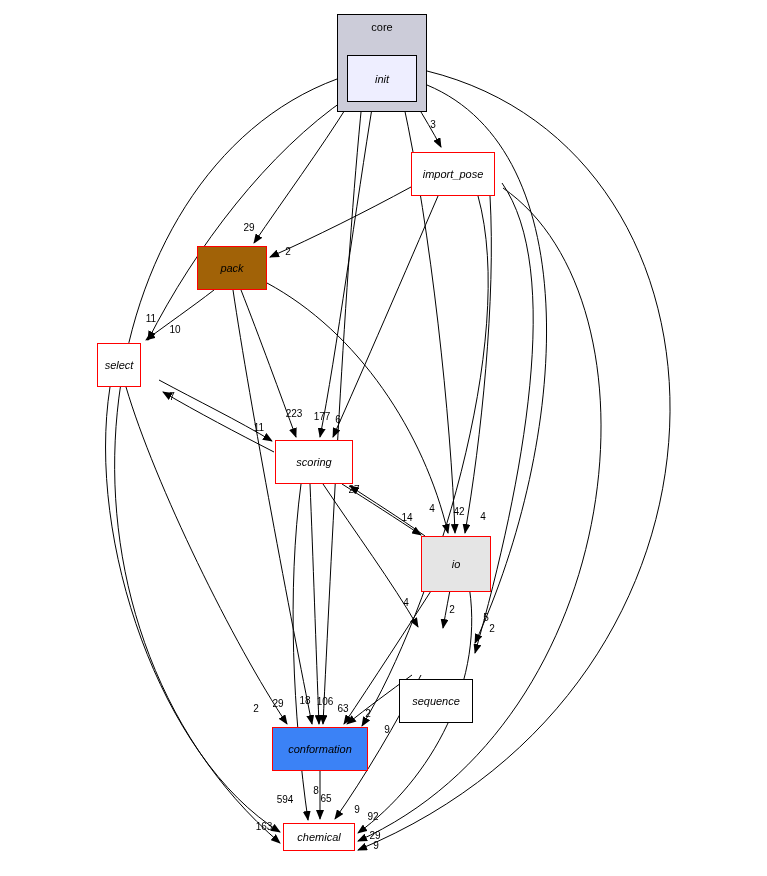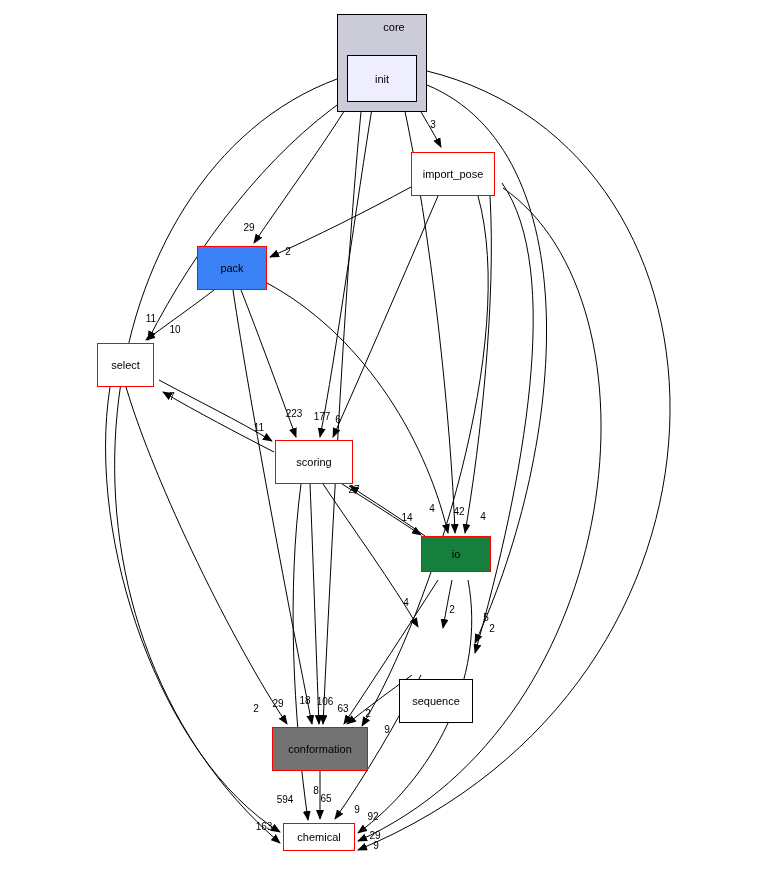--- a/index.html
+++ b/index.html
@@ -1,24 +1,24 @@
 <!DOCTYPE html>
 <html><head>
 <meta charset="utf-8">
 <style>
   html,body{margin:0;padding:0;background:#ffffff;font-family:"Liberation Sans",sans-serif;}
   #canvas{position:relative;width:767px;height:876px;background:#ffffff;overflow:hidden;}
   #edge-layer{position:absolute;left:0;top:0;width:767px;height:876px;}
   #node-layer{position:absolute;left:0;top:0;width:767px;height:876px;pointer-events:none;}
   .cluster{position:absolute;box-sizing:border-box;border:1px solid #000;}
   .cluster-label{position:absolute;left:0;top:6px;width:100%;text-align:center;
-                 font-size:11px;color:#000;padding-left:12px;}
+                 font-size:11px;color:#000;}
   .node{position:absolute;box-sizing:border-box;display:flex;align-items:center;
         justify-content:center;background:#ffffff;border:1px solid #ff0000;
-        font-size:11px;color:#000;cursor:pointer;pointer-events:auto;}
+        font-size:11px;color:#000;cursor:pointer;pointer-events:auto;font-style:italic;}
   .edge{fill:none;stroke:#000000;stroke-width:1;}
   .edge-label{font-size:10px;fill:#000000;text-anchor:middle;}
 </style>
 </head>
 <body>
 
 <div id="canvas">
   <svg id="edge-layer" width="767" height="876" viewBox="0 0 767 876" xmlns="http://www.w3.org/2000/svg">
     <defs>
       <marker id="arrow" markerUnits="userSpaceOnUse" markerWidth="10" markerHeight="8" refX="9" refY="4" orient="auto">
@@ -93,21 +93,21 @@
       <text x="375" y="839" class="edge-label">29</text>
       <path d="M427,71 C756,152 768,680 358,850" class="edge" marker-end="url(#arrow)"></path>
       <text x="376" y="849" class="edge-label">9</text>
     </svg>
   <div id="node-layer">
       <div class="cluster" style="left: 337px; top: 14px; width: 90px; height: 98px; background: rgb(204, 204, 217);">
         <div class="cluster-label">core</div>
       </div>
       <div class="node" style="left: 347px; top: 55px; width: 70px; height: 47px; border-color: rgb(0, 0, 0); background: rgb(238, 238, 255);">init</div>
       <div class="node" style="left: 411px; top: 152px; width: 84px; height: 44px; border-color: rgb(255, 0, 0); background: rgb(255, 255, 255);">import_pose</div>
-      <div class="node" style="left: 197px; top: 246px; width: 70px; height: 44px; border-color: rgb(255, 0, 0); background: #3b82f6; text-align: right;">pack</div>
-      <div class="node" style="left: 97px; top: 343px; width: 57px; height: 44px; border-color: rgb(255, 0, 0); background: rgb(255, 255, 255);">select</div>
+      <div class="node" style="left: 197px; top: 246px; width: 70px; height: 44px; border-color: rgb(255, 0, 0); background: #a16207; text-align: right;">pack</div>
+      <div class="node" style="left: 97px; top: 343px; width: 44px; height: 44px; border-color: rgb(255, 0, 0); background: rgb(255, 255, 255);">select</div>
       <div class="node" style="left: 275px; top: 440px; width: 78px; height: 44px; border-color: rgb(255, 0, 0); background: rgb(255, 255, 255);">scoring</div>
-      <div class="node" style="left: 421px; top: 536px; width: 70px; height: 36px; border-color: rgb(255, 0, 0); background: #15803d;">io</div>
+      <div class="node" style="left: 421px; top: 536px; width: 70px; height: 56px; border-color: rgb(255, 0, 0); background: #e5e5e5;">io</div>
       <div class="node" style="left: 399px; top: 631px; width: 74px; height: 44px; border-color: rgb(0, 0, 0); background: rgb(255, 255, 255); margin-top: 48px;">sequence</div>
-      <div class="node" style="left: 272px; top: 727px; width: 96px; height: 44px; border-color: rgb(255, 0, 0); background: #737373;">conformation</div>
+      <div class="node" style="left: 272px; top: 727px; width: 96px; height: 44px; border-color: rgb(255, 0, 0); background: #3b82f6;">conformation</div>
       <div class="node" style="left: 283px; top: 823px; width: 72px; height: 28px; border-color: rgb(255, 0, 0); background: rgb(255, 255, 255);">chemical</div>
     </div>
 </div>
 
 </body></html>

